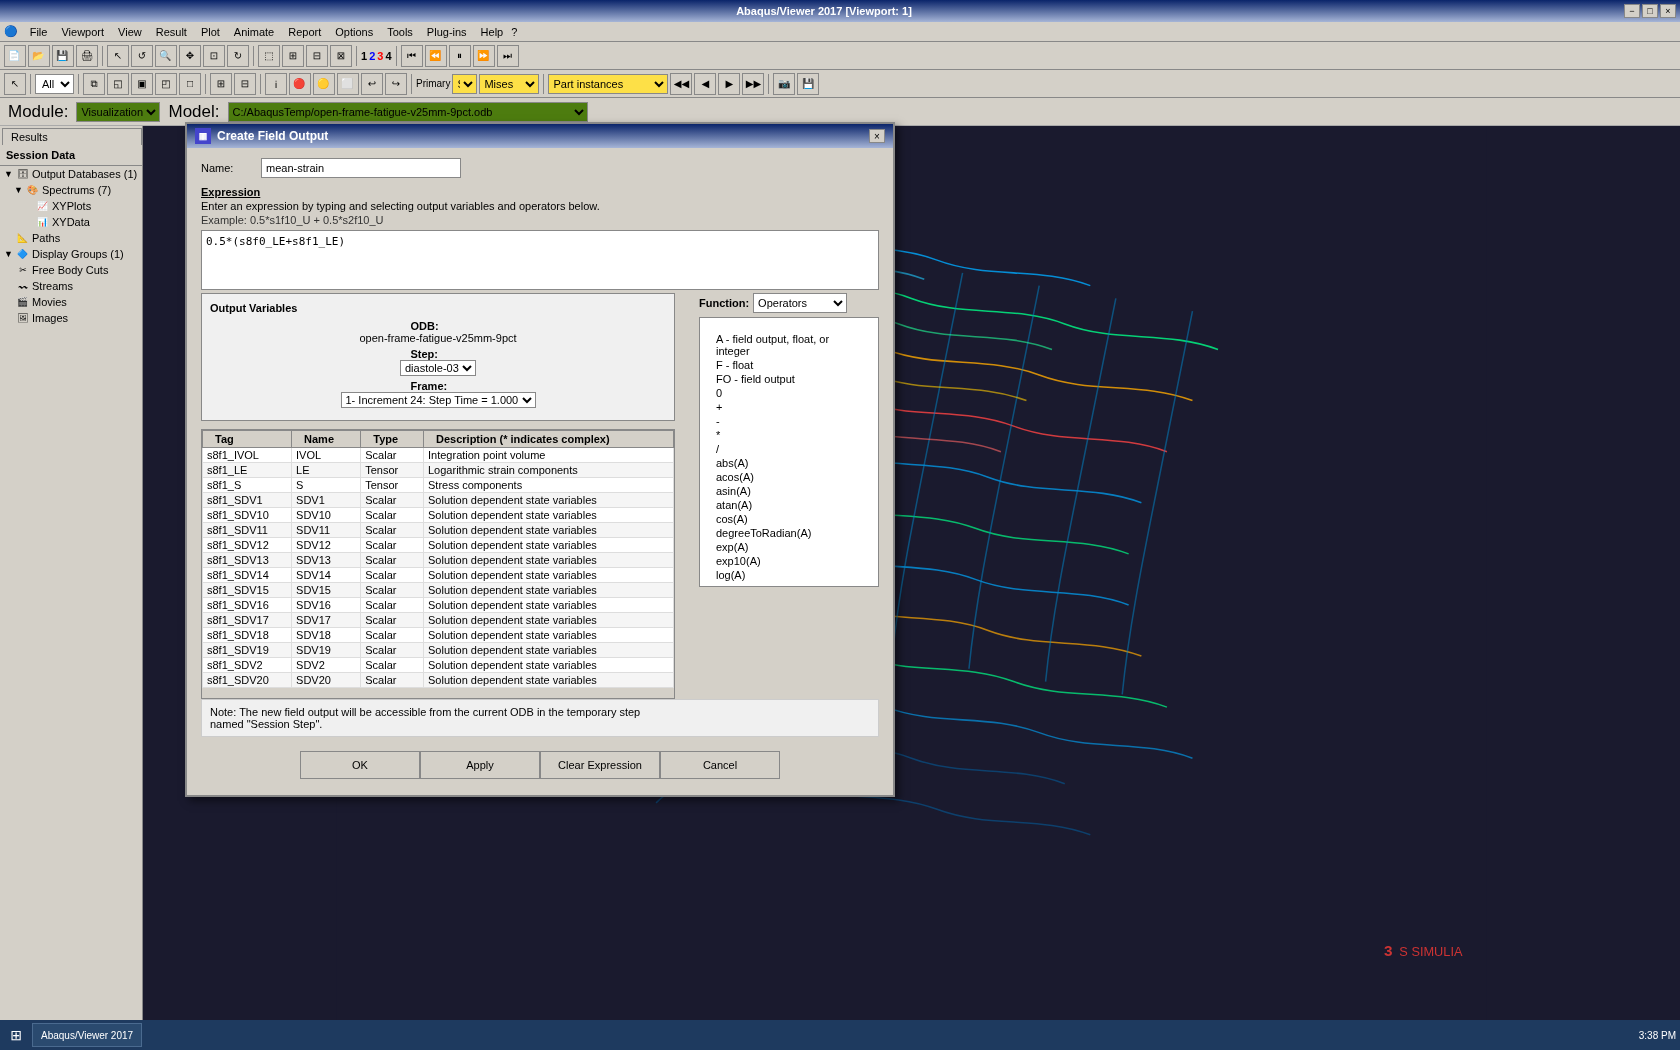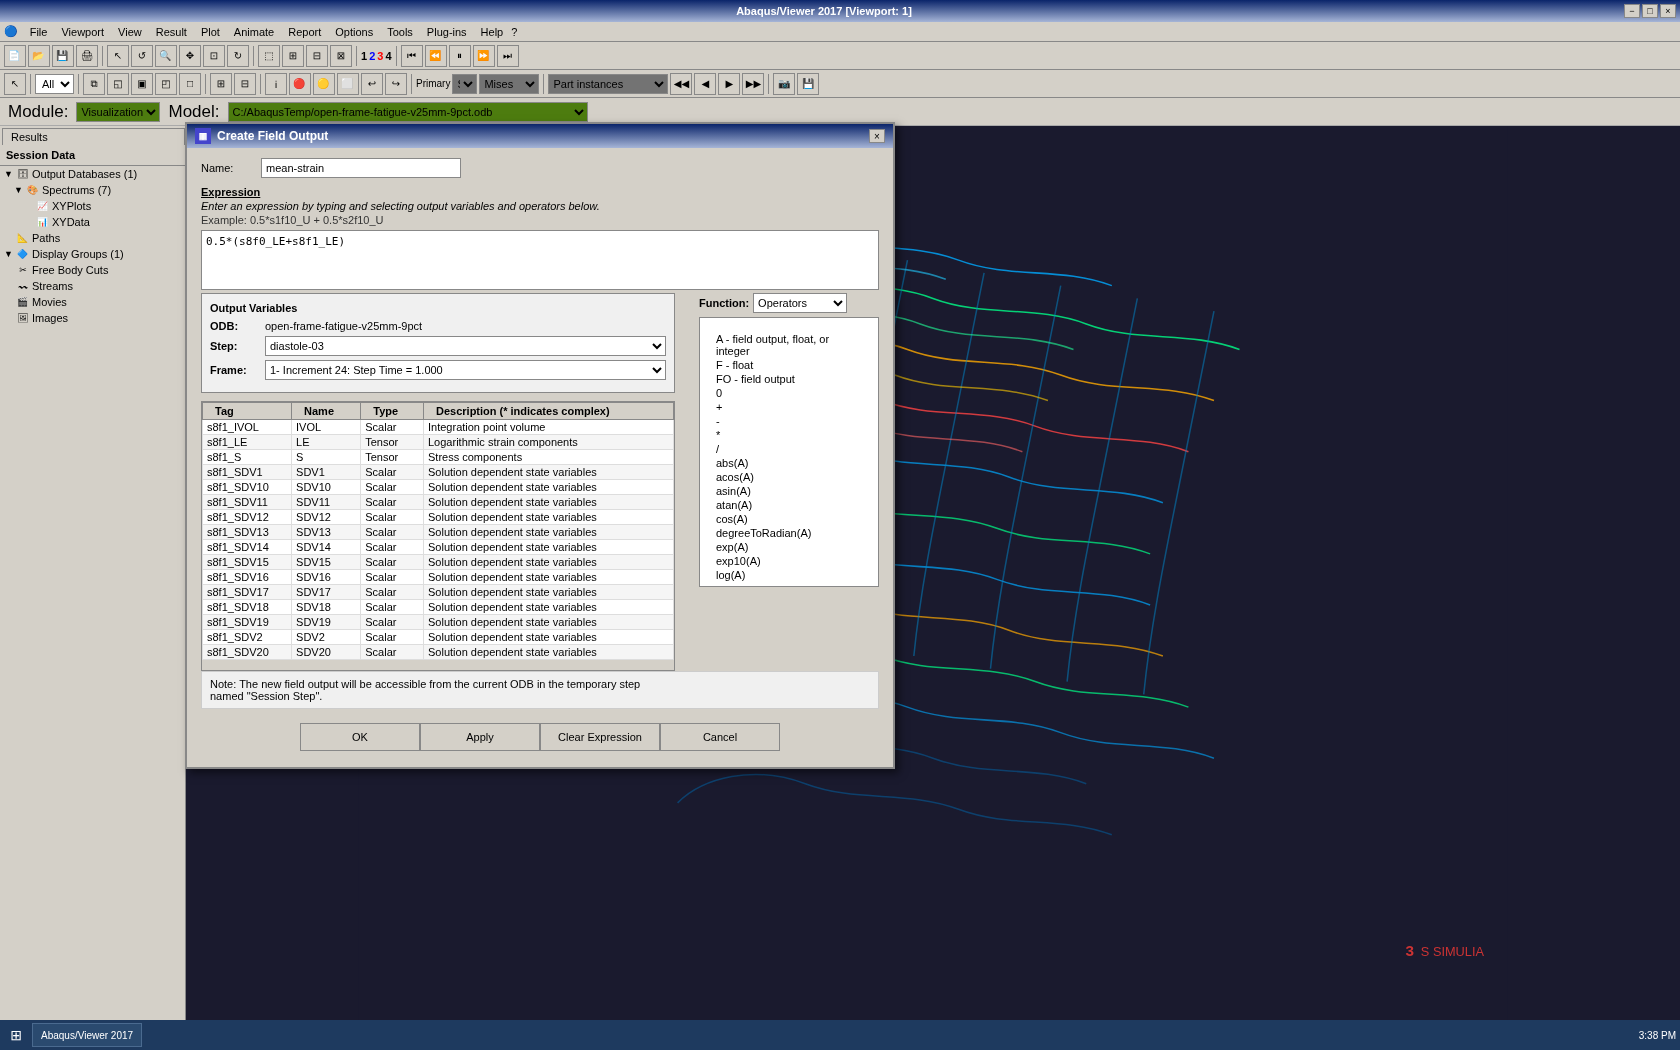--- a/index.html
+++ b/index.html
@@ -126,21 +126,21 @@
     }
 
     
     .main-content {
       display: flex;
       height: calc(1050px - 22px - 20px - 28px - 28px - 28px - 30px);
     }
 
     
     .left-panel {
-      width: 186px;
+      width: 143px;
       background: #d4d0c8;
       border-right: 1px solid #888;
       display: flex;
       flex-direction: column;
     }
     .results-tab {
       background: #d4d0c8;
       border: 1px solid #888;
       border-bottom: none;
       padding: 2px 8px;
@@ -251,21 +251,20 @@
     }
     .section-header {
       font-size: 11px;
       font-weight: bold;
       margin: 4px 0 2px 0;
       text-decoration: underline;
     }
     .section-desc {
       font-size: 11px;
       margin-bottom: 2px;
-      font-style: italic;
     }
     .example-text {
       font-size: 11px;
       color: #333;
       margin-bottom: 4px;
     }
     .expression-box {
       background: white;
       border: 1px solid #888;
       width: 100%;
@@ -286,20 +285,21 @@
     .output-var-header {
       font-size: 11px;
       font-weight: bold;
       margin-bottom: 6px;
     }
     .ov-row {
       display: flex;
       align-items: center;
       margin-bottom: 4px;
       font-size: 11px;
+      flex-direction: column;
     }
     .ov-label {
       min-width: 55px;
       font-weight: bold;
     }
     .ov-value {
       flex: 1;
     }
     .ov-select {
       height: 20px;
@@ -410,21 +410,21 @@
     
     ::-webkit-scrollbar { width: 12px; }
     ::-webkit-scrollbar-track { background: #d4d0c8; }
     ::-webkit-scrollbar-thumb { background: #888; border: 1px solid #666; }
 
     
     .toolbar-row2-select {
       height: 20px;
       font-size: 11px;
       border: 1px solid #888;
-      background: #737373;
+      background: #fde047;
     }
   </style>
 </head>
 <body>
 
 <div class="title-bar">
   <div style="width:20px;"></div>
   <div class="title-bar-text">Abaqus/Viewer 2017 [Viewport: 1]</div>
   <div class="title-bar-buttons">
     <button class="title-btn">−</button>

